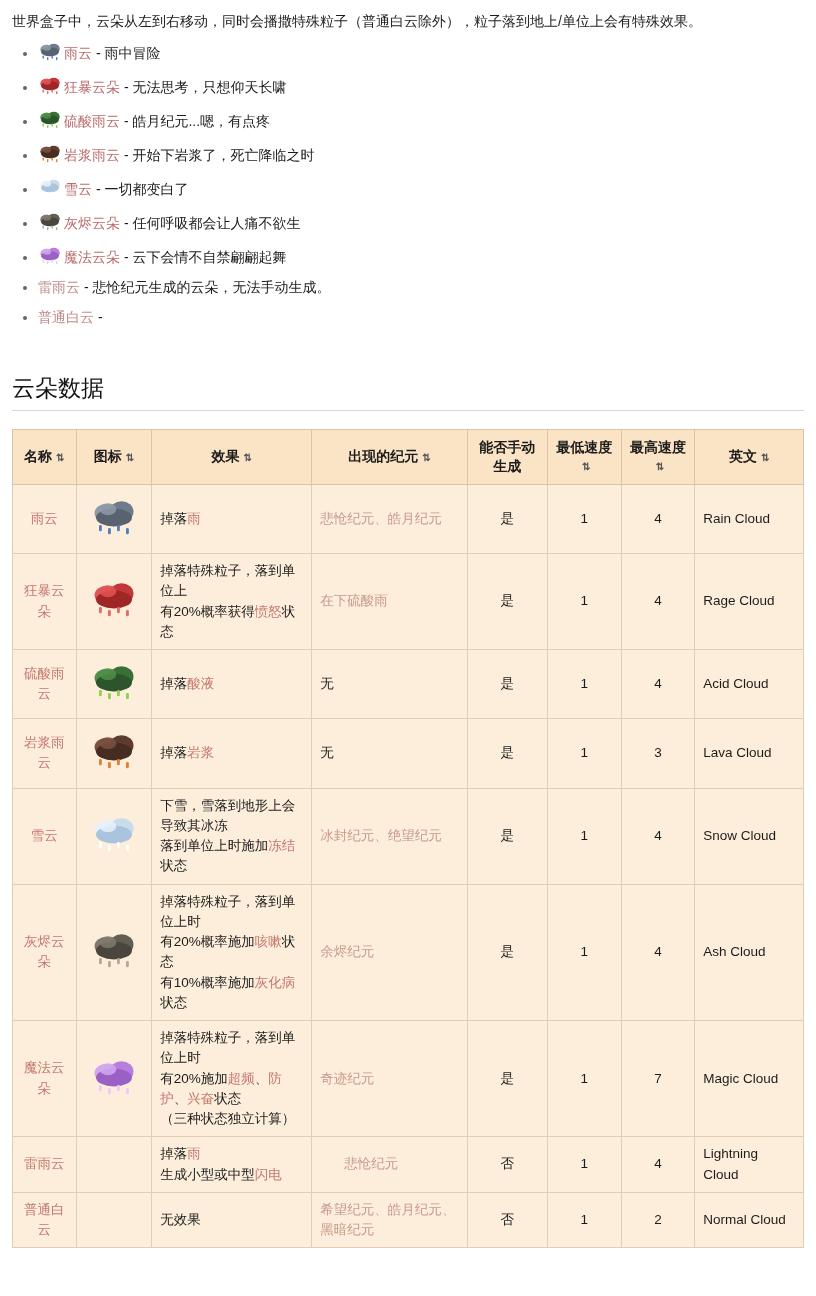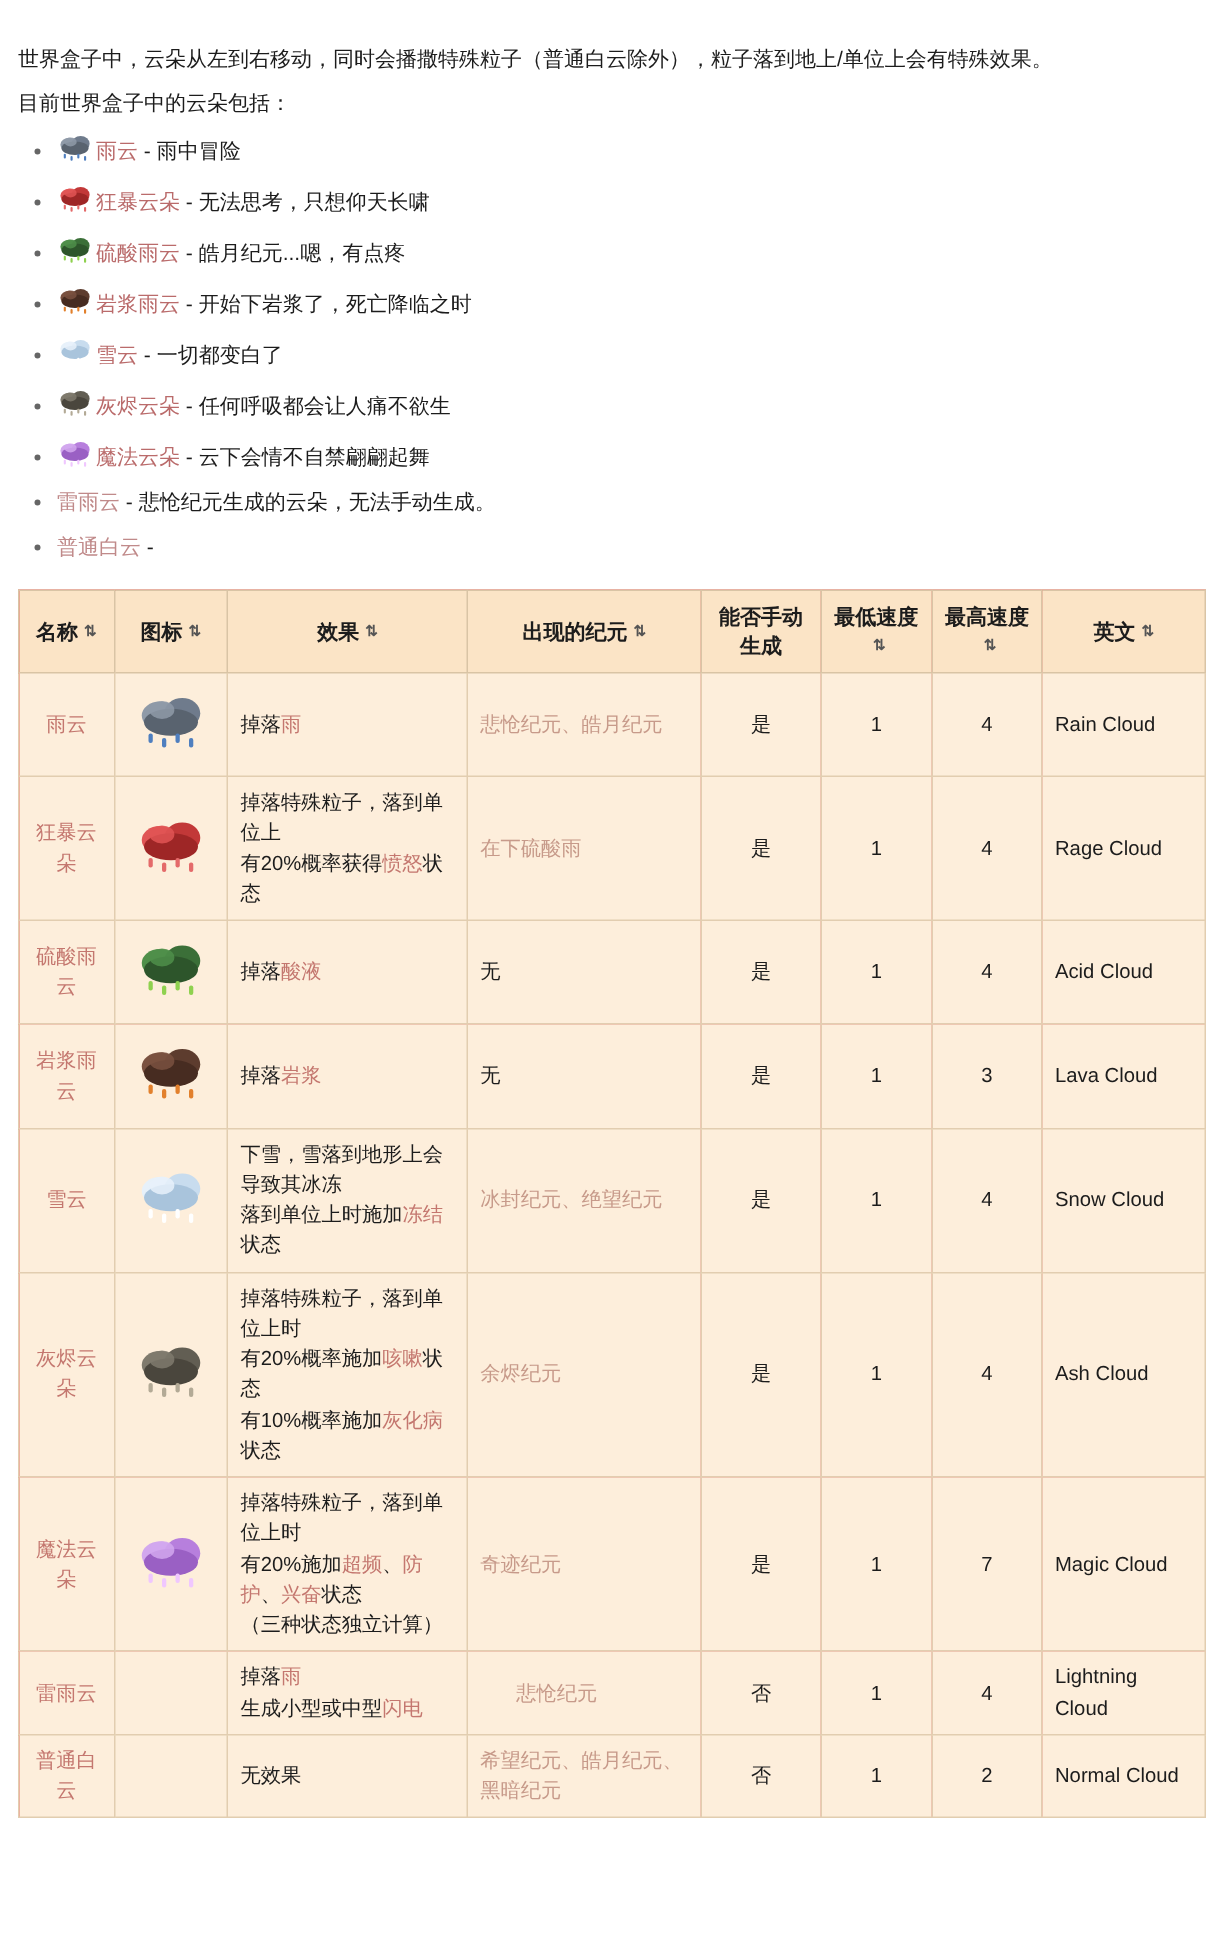--- a/index.html
+++ b/index.html
@@ -11,21 +11,21 @@
   body {
     width: 816px;
     min-height: 1296px;
     font-family: "Liberation Sans", sans-serif;
     color: #222222;
     font-size: 14px;
     line-height: 1.6;
   }
   .page {
     width: 816px;
-    padding: 28px 12px 20px 12px;
+    padding: 10px 12px 20px 12px;
   }
   .intro-para {
     font-size: 14px;
     line-height: 1.65;
     margin: 0 0 4px 0;
     color: #1c1c1c;
   }
   .intro-para2 {
     font-size: 14px;
     line-height: 1.65;
@@ -65,21 +65,21 @@
     margin: 46px 0 0 0;
     padding-bottom: 6px;
     border-bottom: 1px solid #d8d8d8;
     line-height: 1.3;
   }
 
   table.cloud-table {
     border-collapse: collapse;
     margin-top: 18px;
     width: 792px;
-    background: #ef4444;
+    background: #f0abfc;
     font-size: 13.5px;
   }
   table.cloud-table th {
     background: #fbe4c6;
     border: 1px solid #d9c4a5;
     font-weight: bold;
     color: #1c1c1c;
     padding: 8px 6px;
     text-align: center;
     vertical-align: middle;
@@ -122,21 +122,20 @@
 
   
   .cloudwrap { display: inline-block; line-height: 0; }
 </style>
 </head>
 <body>
 
 <div class="page">
 
   <p class="intro-para">世界盒子中，云朵从左到右移动，同时会播撒特殊粒子（普通白云除外），粒子落到地上/单位上会有特殊效果。</p>
-  <p class="intro-para2">目前世界盒子中的云朵包括：</p>
 
   <ul class="cloud-list" id="cloud-list">
       <li><span class="inline-icon cloudwrap">
   <svg width="24" height="24" viewBox="0 0 32 32" xmlns="http://www.w3.org/2000/svg">
     <g>
       <ellipse cx="11" cy="14" rx="8" ry="6.2" fill="#8f9aa8"></ellipse>
       <ellipse cx="21" cy="13" rx="8" ry="6.8" fill="#6f7b8c"></ellipse>
       <ellipse cx="16" cy="17" rx="12" ry="6" fill="#59636f"></ellipse>
       <ellipse cx="12" cy="11.5" rx="5.5" ry="4" fill="#8f9aa8" opacity="0.85"></ellipse>
       <rect x="6" y="22" width="1.9" height="4.2" rx="0.9" fill="#4f7fbf"></rect>
@@ -220,20 +219,21 @@
       <rect x="6" y="22" width="1.9" height="4.2" rx="0.9" fill="#f0c7ff"></rect>
       <rect x="12" y="24" width="1.9" height="4.2" rx="0.9" fill="#f0c7ff"></rect>
       <rect x="18" y="22" width="1.9" height="4.2" rx="0.9" fill="#f0c7ff"></rect>
       <rect x="24" y="24" width="1.9" height="4.2" rx="0.9" fill="#f0c7ff"></rect>
     </g>
   </svg></span><a class="link" href="#">魔法云朵</a><span class="sep"> - </span><span>云下会情不自禁翩翩起舞</span></li>
       <li><a class="link-plain" href="#">雷雨云</a><span class="sep"> - </span><span>悲怆纪元生成的云朵，无法手动生成。</span></li>
       <li><a class="link-plain" href="#">普通白云</a><span class="sep"> - </span><span></span></li>
     </ul>
 
+  <h2 class="section-title">云朵数据</h2>
 
   <table class="cloud-table">
     <thead>
       <tr id="header-row">
           <th class="col-name"><span>名称</span><span class="sort-arrows">⇅</span></th>
           <th class="col-icon"><span>图标</span><span class="sort-arrows">⇅</span></th>
           <th class="col-effect"><span>效果</span><span class="sort-arrows">⇅</span></th>
           <th class="col-era"><span>出现的纪元</span><span class="sort-arrows">⇅</span></th>
           <th class="col-manual"><span>能否手动生成</span></th>
           <th class="col-min"><span>最低速度</span><span class="sort-arrows">⇅</span></th>

